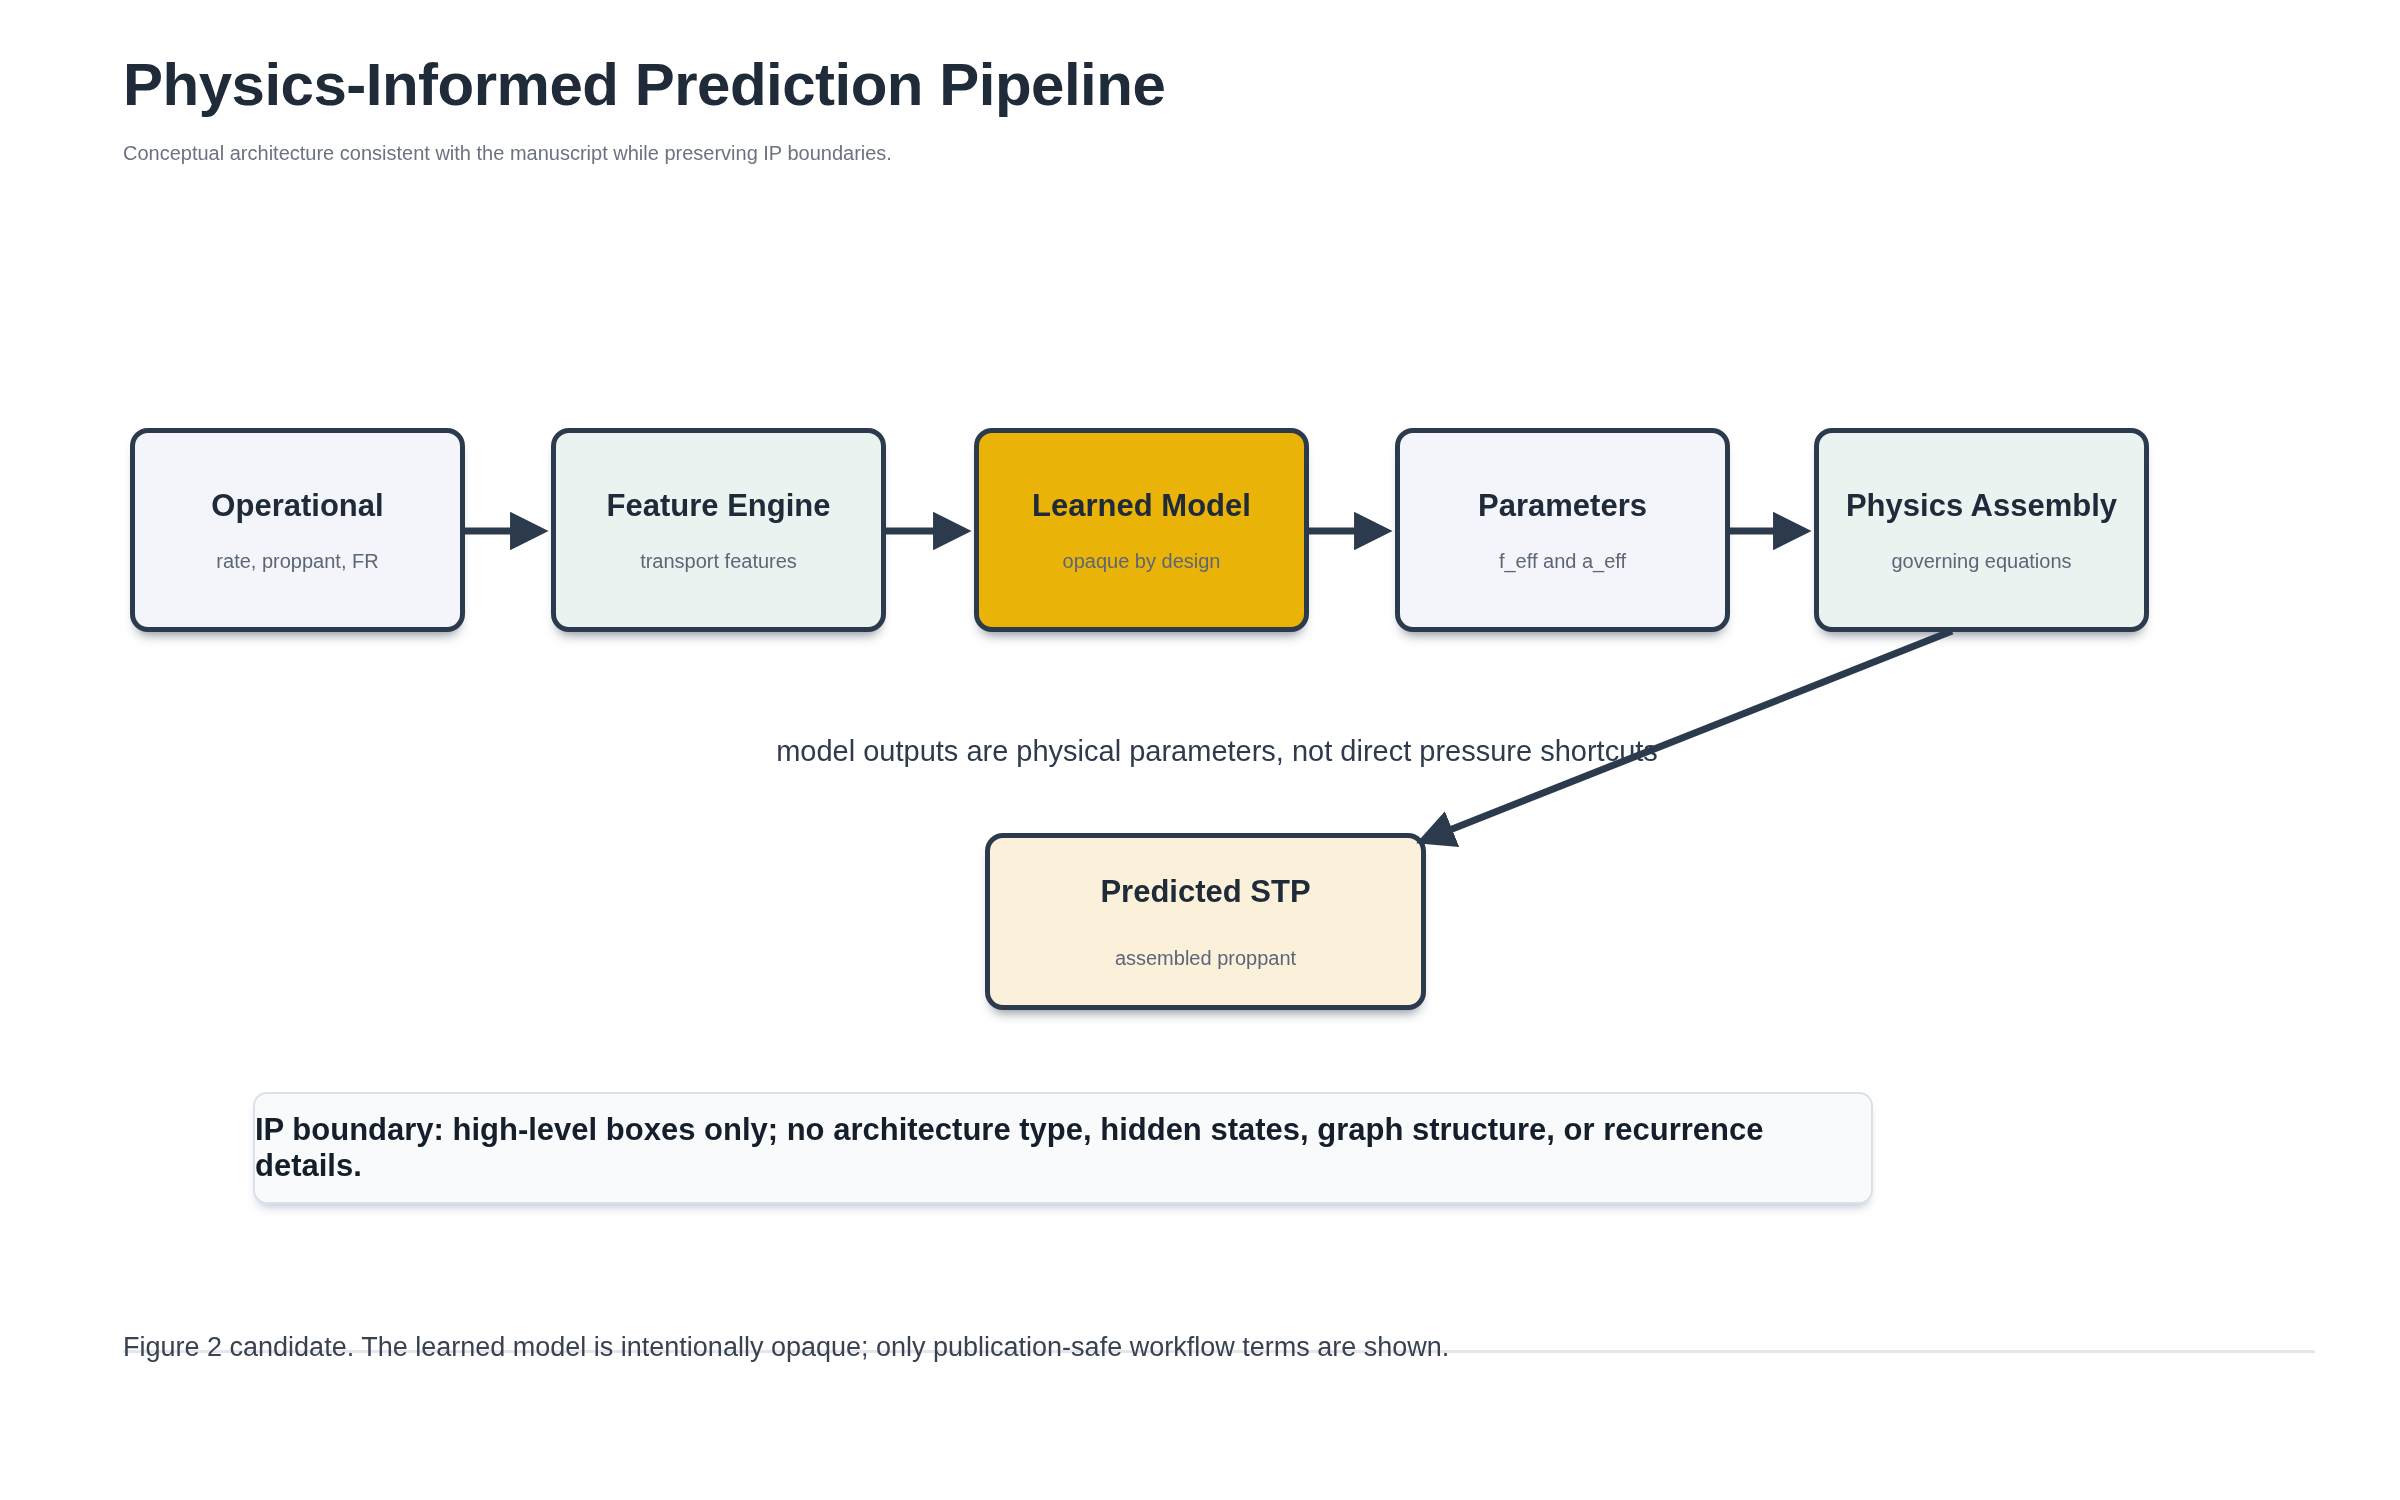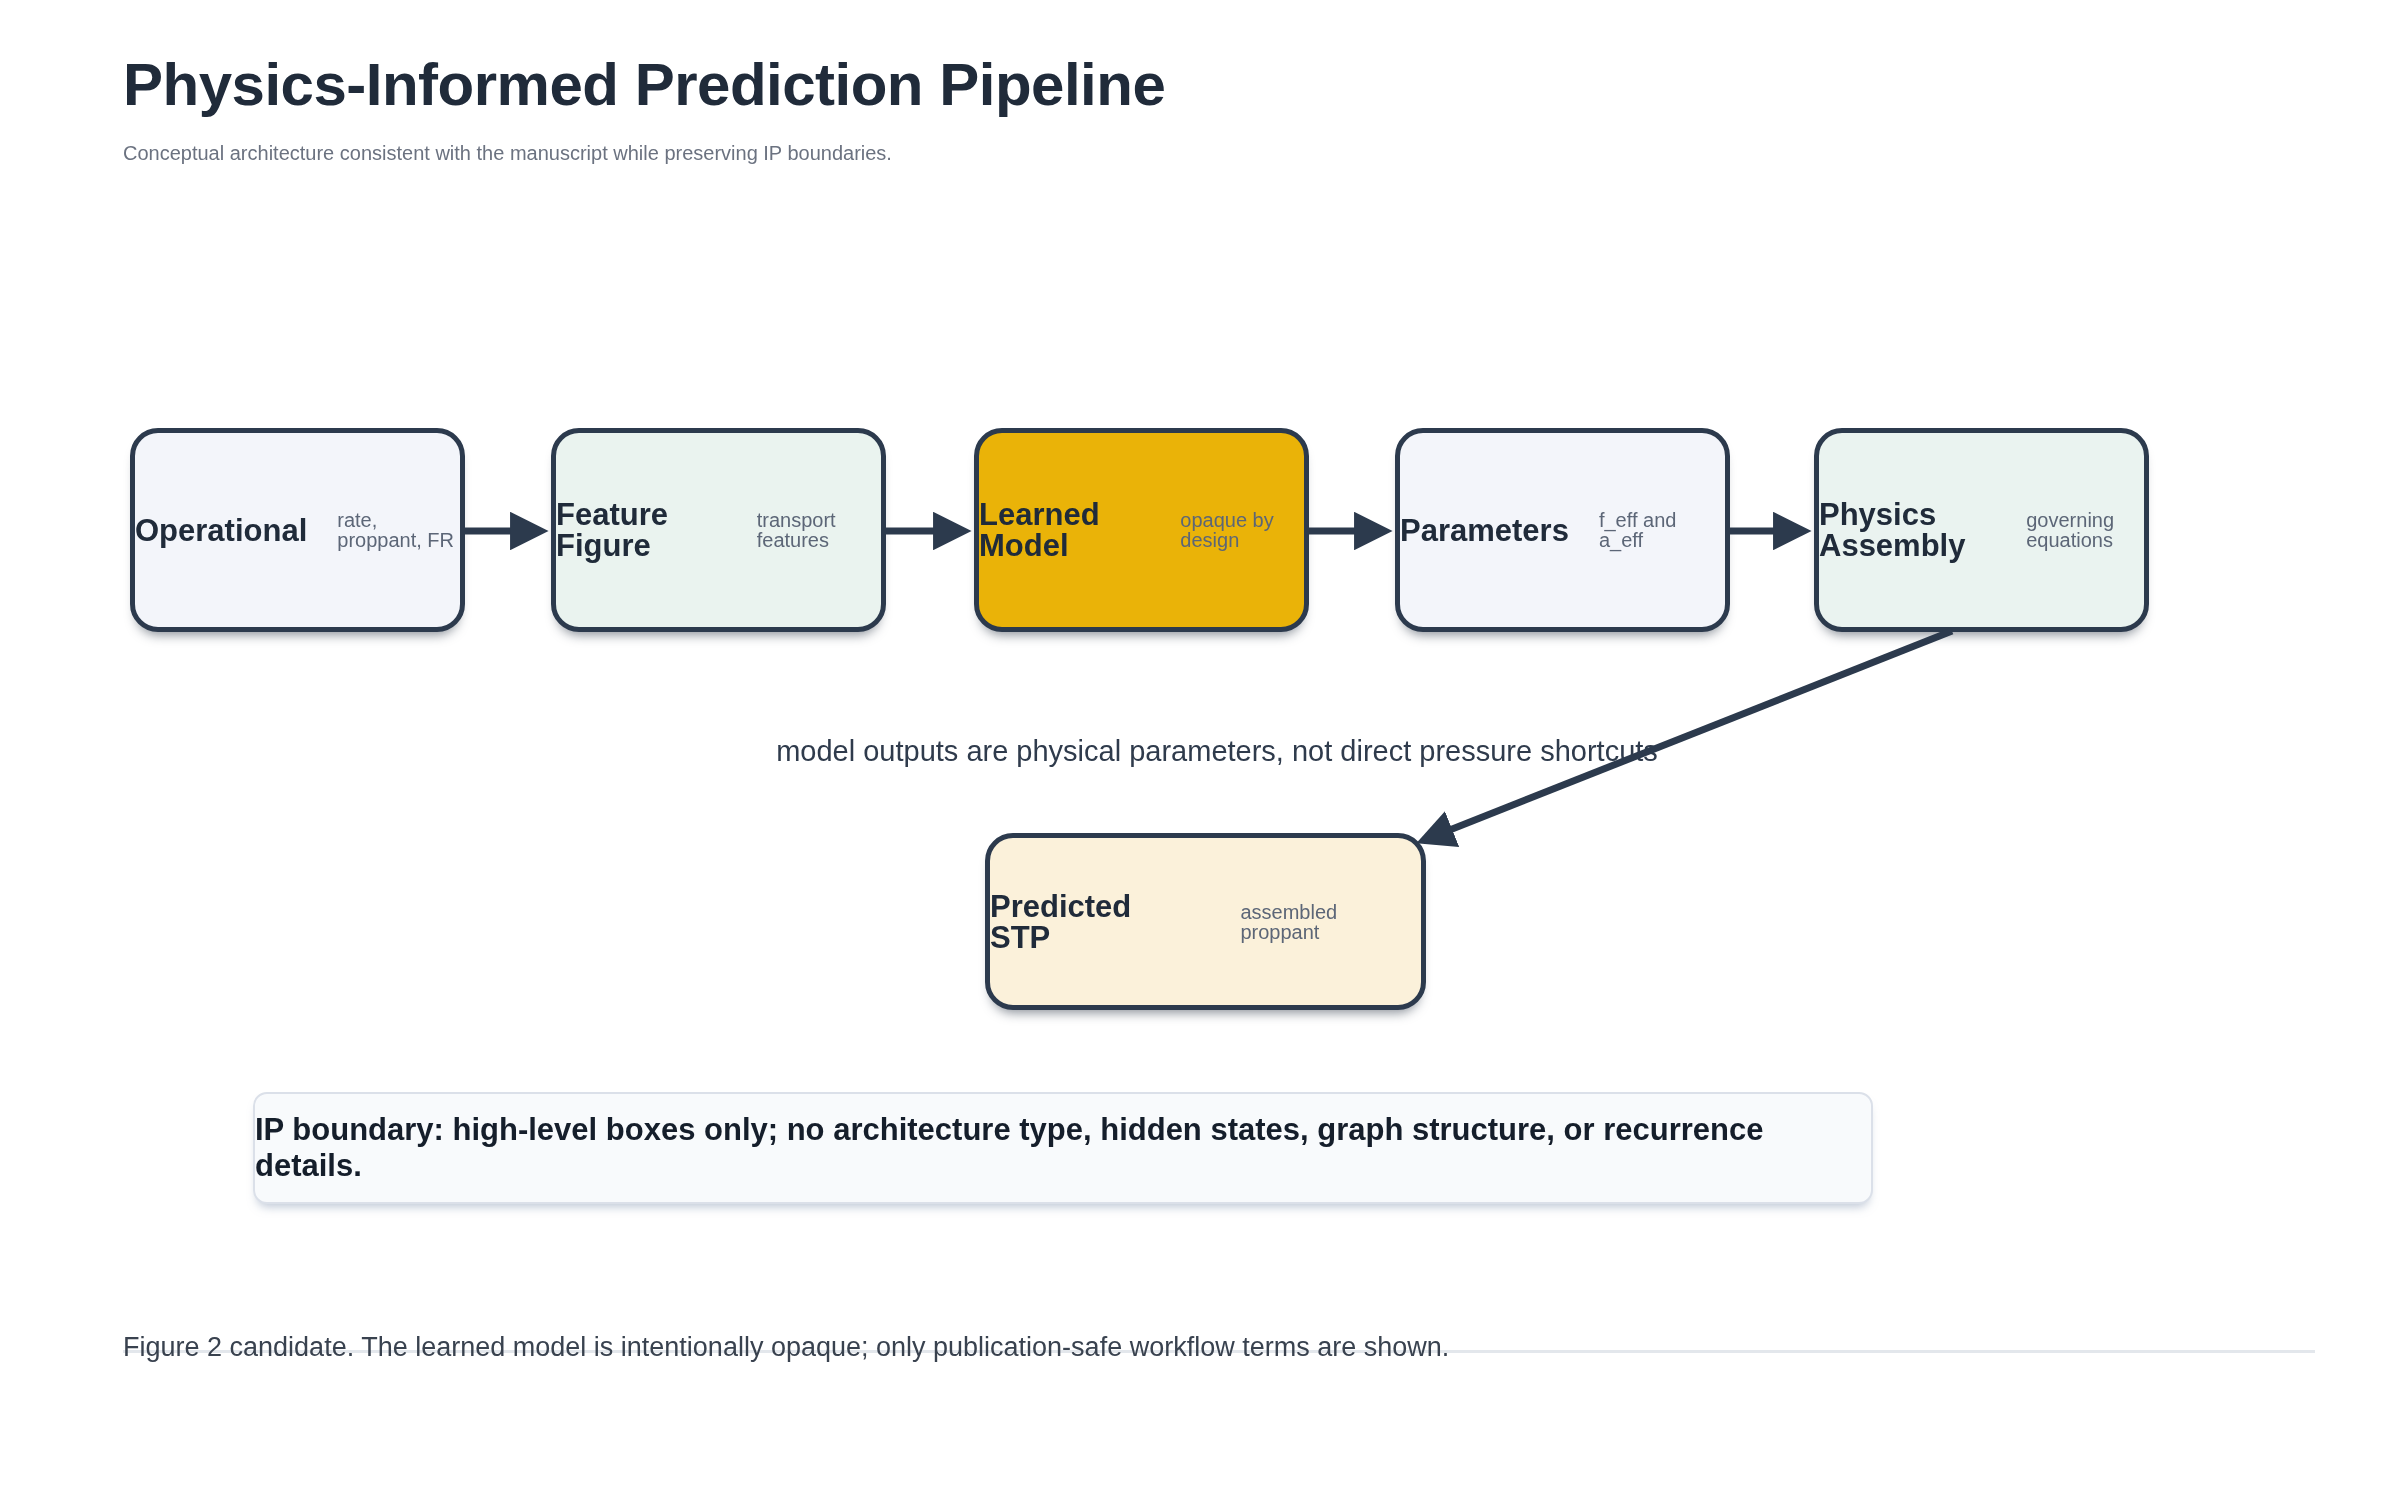--- a/index.html
+++ b/index.html
@@ -15,22 +15,22 @@
   }
   .page-subtitle{
     position:absolute;left:123px;top:142px;
     font-size:20px;color:#6b7280;
   }
   
   .node{
     position:absolute;top:428px;width:335px;height:204px;
     box-sizing:border-box;
     border:5px solid var(--border,#2c3a4d);
-    border-radius:28px;
-    display:flex;align-items:center;justify-content:center;
+    border-radius:18px;
+    display:flex;flex-direction:column;align-items:center;justify-content:center;
     gap:30px;
     box-shadow:0 9px 11px -6px rgba(30,42,58,.5);
     z-index:2;
   }
   .node-label{font-size:31px;font-weight:700;color:#202b3a;line-height:1;}
   .node-sublabel{font-size:20px;color:#5c6677;line-height:1;}
   .node-stp{
     top:833px;left:985px;width:441px;height:177px;gap:41px;
   }
   .annotation{
@@ -62,21 +62,21 @@
 <body style="--arrow: #2c3a4d; --border: #2c3a4d; --title-text: #202b3a; --muted-text: #6b7280; --node-fill-neutral: #f3f5fa; --node-fill-mint: #eaf3ef; --node-fill-cream: #fbf1da; --note-fill: #f8fafc; --note-border: #dbe0e9;">
 
 <div class="page-title">Physics-Informed Prediction Pipeline</div>
 <div class="page-subtitle">Conceptual architecture consistent with the manuscript while preserving IP boundaries.</div>
 
 <div class="node" style="left: 130px; background: rgb(243, 245, 250);">
   <div class="node-label">Operational</div>
   <div class="node-sublabel">rate, proppant, FR</div>
 </div>
 <div class="node" style="left: 551px; background: rgb(234, 243, 239);">
-  <div class="node-label">Feature Figure</div>
+  <div class="node-label">Feature Engine</div>
   <div class="node-sublabel">transport features</div>
 </div>
 <div class="node" style="left: 974px; background: #eab308;">
   <div class="node-label">Learned Model</div>
   <div class="node-sublabel">opaque by design</div>
 </div>
 <div class="node" style="left: 1395px; background: rgb(243, 245, 250);">
   <div class="node-label">Parameters</div>
   <div class="node-sublabel">f_eff and a_eff</div>
 </div>

